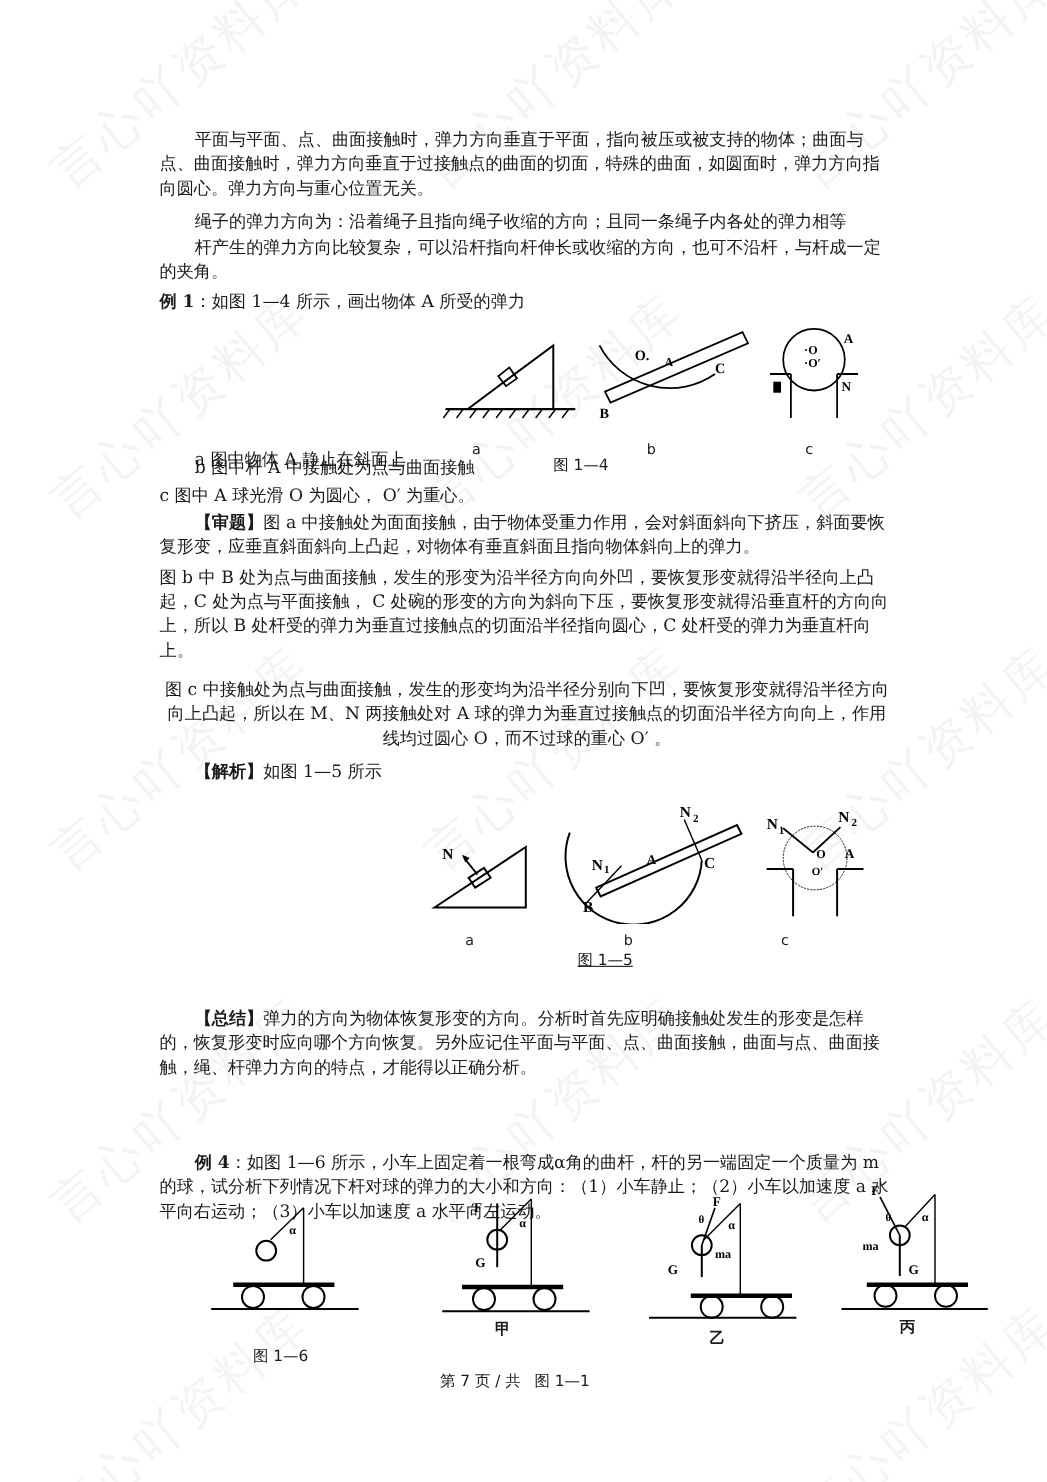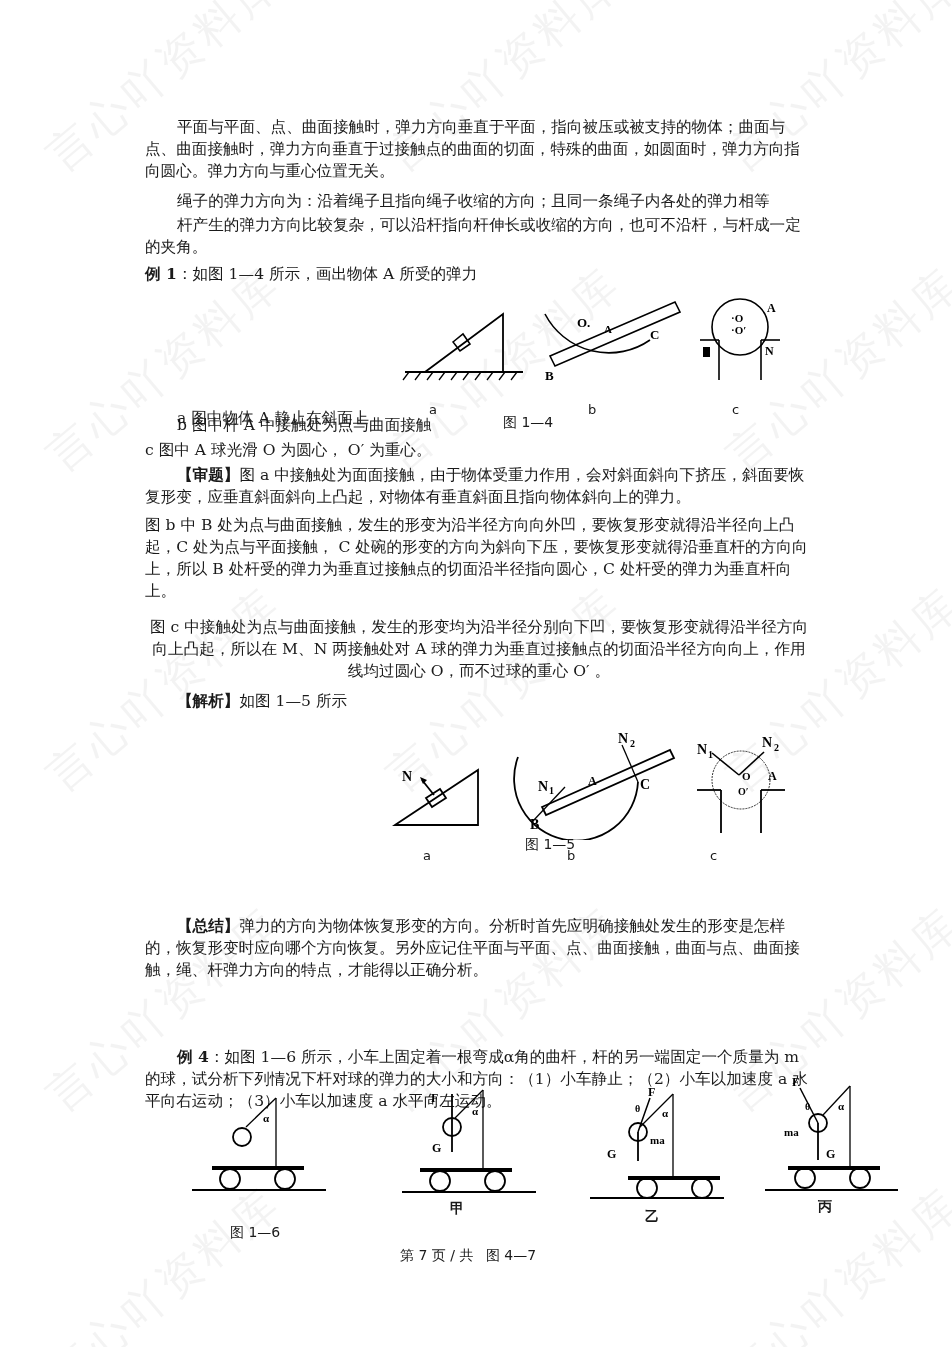--- a/index.html
+++ b/index.html
@@ -132,21 +132,21 @@
     <text x="318" y="33" font-size="10">1</text>
   <text x="372" y="22" font-size="14">N</text>
     <text x="384" y="26" font-size="10">2</text>
   <text x="352" y="55" font-size="11">O</text>
   <text x="348" y="70" font-size="10">O′</text>
   <text x="378" y="55" font-size="12">A</text>
 </svg>
 <div class="lbl" style="left:423px;top:848px;">a</div>
 <div class="lbl" style="left:567px;top:848px;">b</div>
 <div class="lbl" style="left:710px;top:848px;">c</div>
-<div class="cap" style="left:525px;top:836px;">图 1—5</div>
+<div class="cap" style="left:525px;top:864px;text-decoration:underline;">图 1—5</div>
 
 <div class="p ind" style="top:915px;"><span class="bold">【总结】</span><span>弹力的方向为物体恢复形变的方向。分析时首先应明确接触处发生的形变是怎样的，恢复形变时应向哪个方向恢复。另外应记住平面与平面、点、曲面接触，曲面与点、曲面接触，绳、杆弹力方向的特点，才能得以正确分析。</span></div>
 
 <div class="p ind" style="top:1046px;"><span class="bold">例 4</span><span>：如图 1—6 所示，小车上固定着一根弯成α角的曲杆，杆的另一端固定一个质量为 m 的球，试分析下列情况下杆对球的弹力的大小和方向：（1）小车静止；（2）小车以加速度 a 水平向右运动；（3）小车以加速度 a 水平向左运动。</span></div>
 
 <svg style="position:absolute;left:180px;top:1070px;" width="720" height="160" viewBox="0 0 720 160">
 
   <g stroke="#000" fill="none">
     <line x1="96" y1="28" x2="96" y2="98" stroke-width="1.3"></line>
     <line x1="96" y1="28" x2="66" y2="57" stroke-width="1.3"></line>
@@ -206,14 +206,14 @@
   <text x="604" y="66" font-size="11">ma</text>
   <text x="646" y="88" font-size="12">G</text>
 </svg>
 <div class="cap" style="left:450px;top:1200px;font-weight:bold;">甲</div>
 <div class="cap" style="left:645px;top:1208px;font-weight:bold;">乙</div>
 <div class="cap" style="left:818px;top:1198px;font-weight:bold;">丙</div>
 <div class="cap" style="left:230px;top:1224px;">图 1—6</div>
 
 <div class="footer">
   <span>第 7 页 / 共</span>
-  <span style="margin-left:8px;">图 4—7</span>
+  <span style="margin-left:8px;">图 1—1</span>
 </div>
 
 </body></html>

